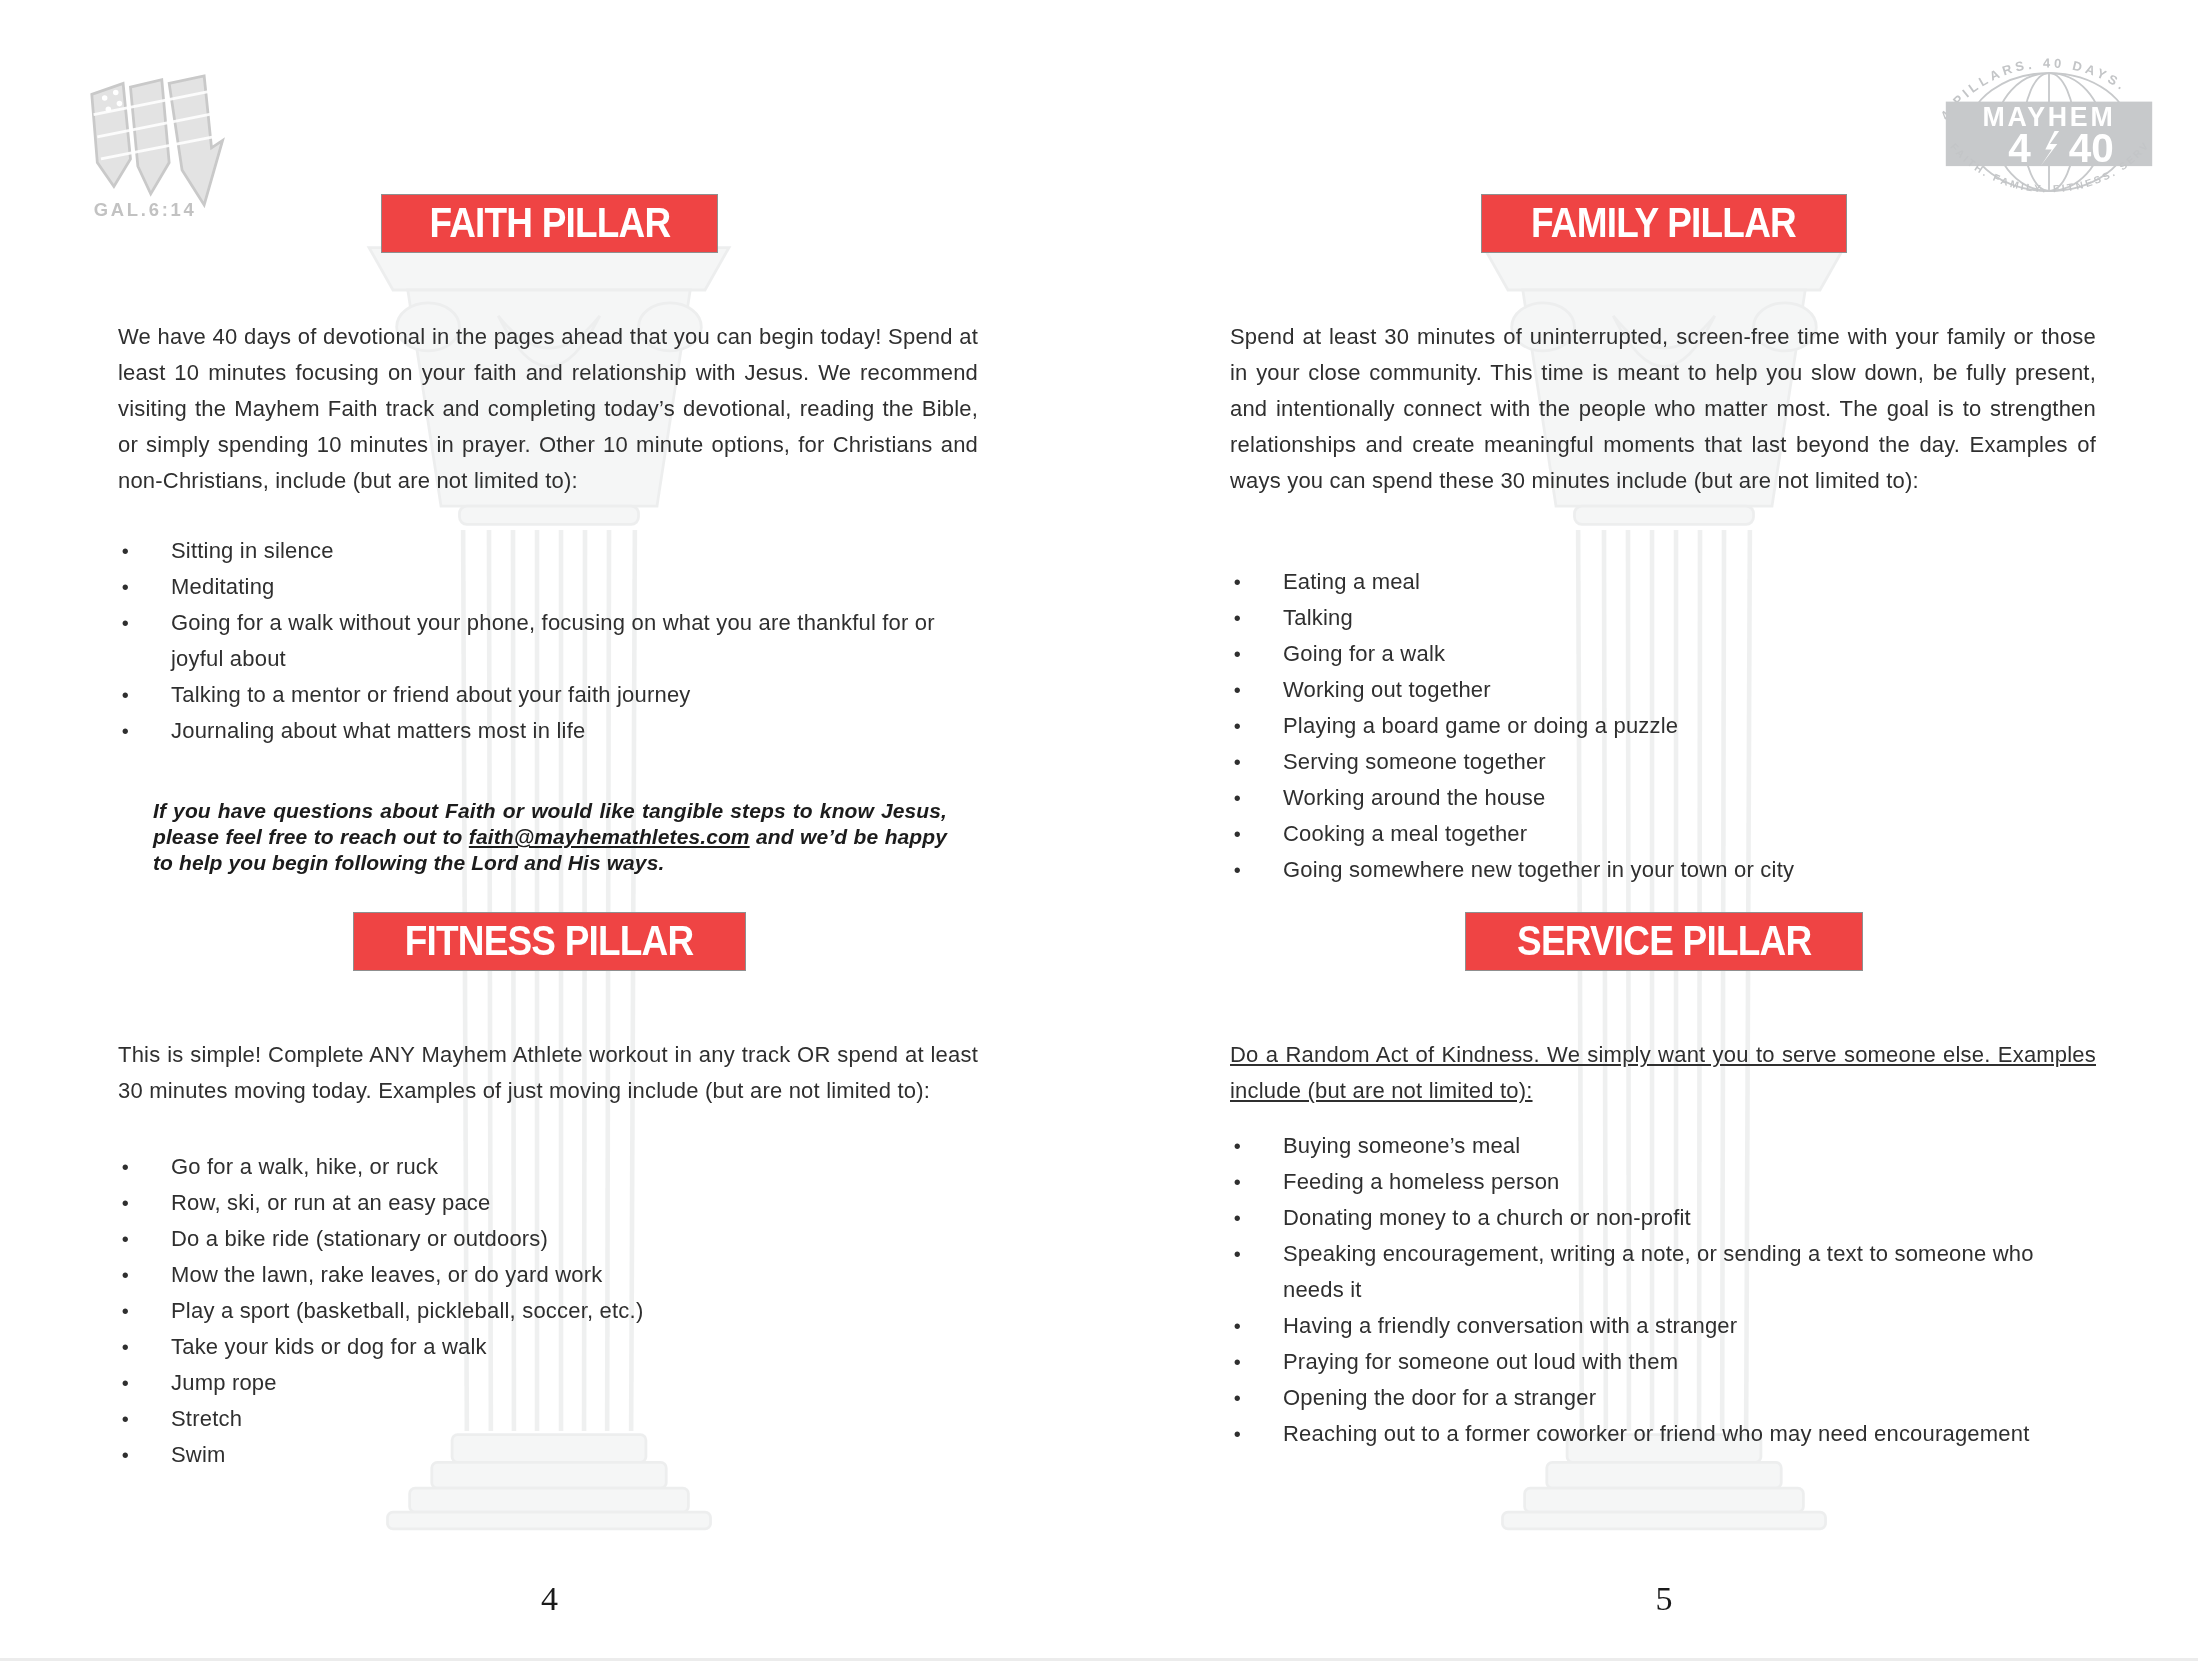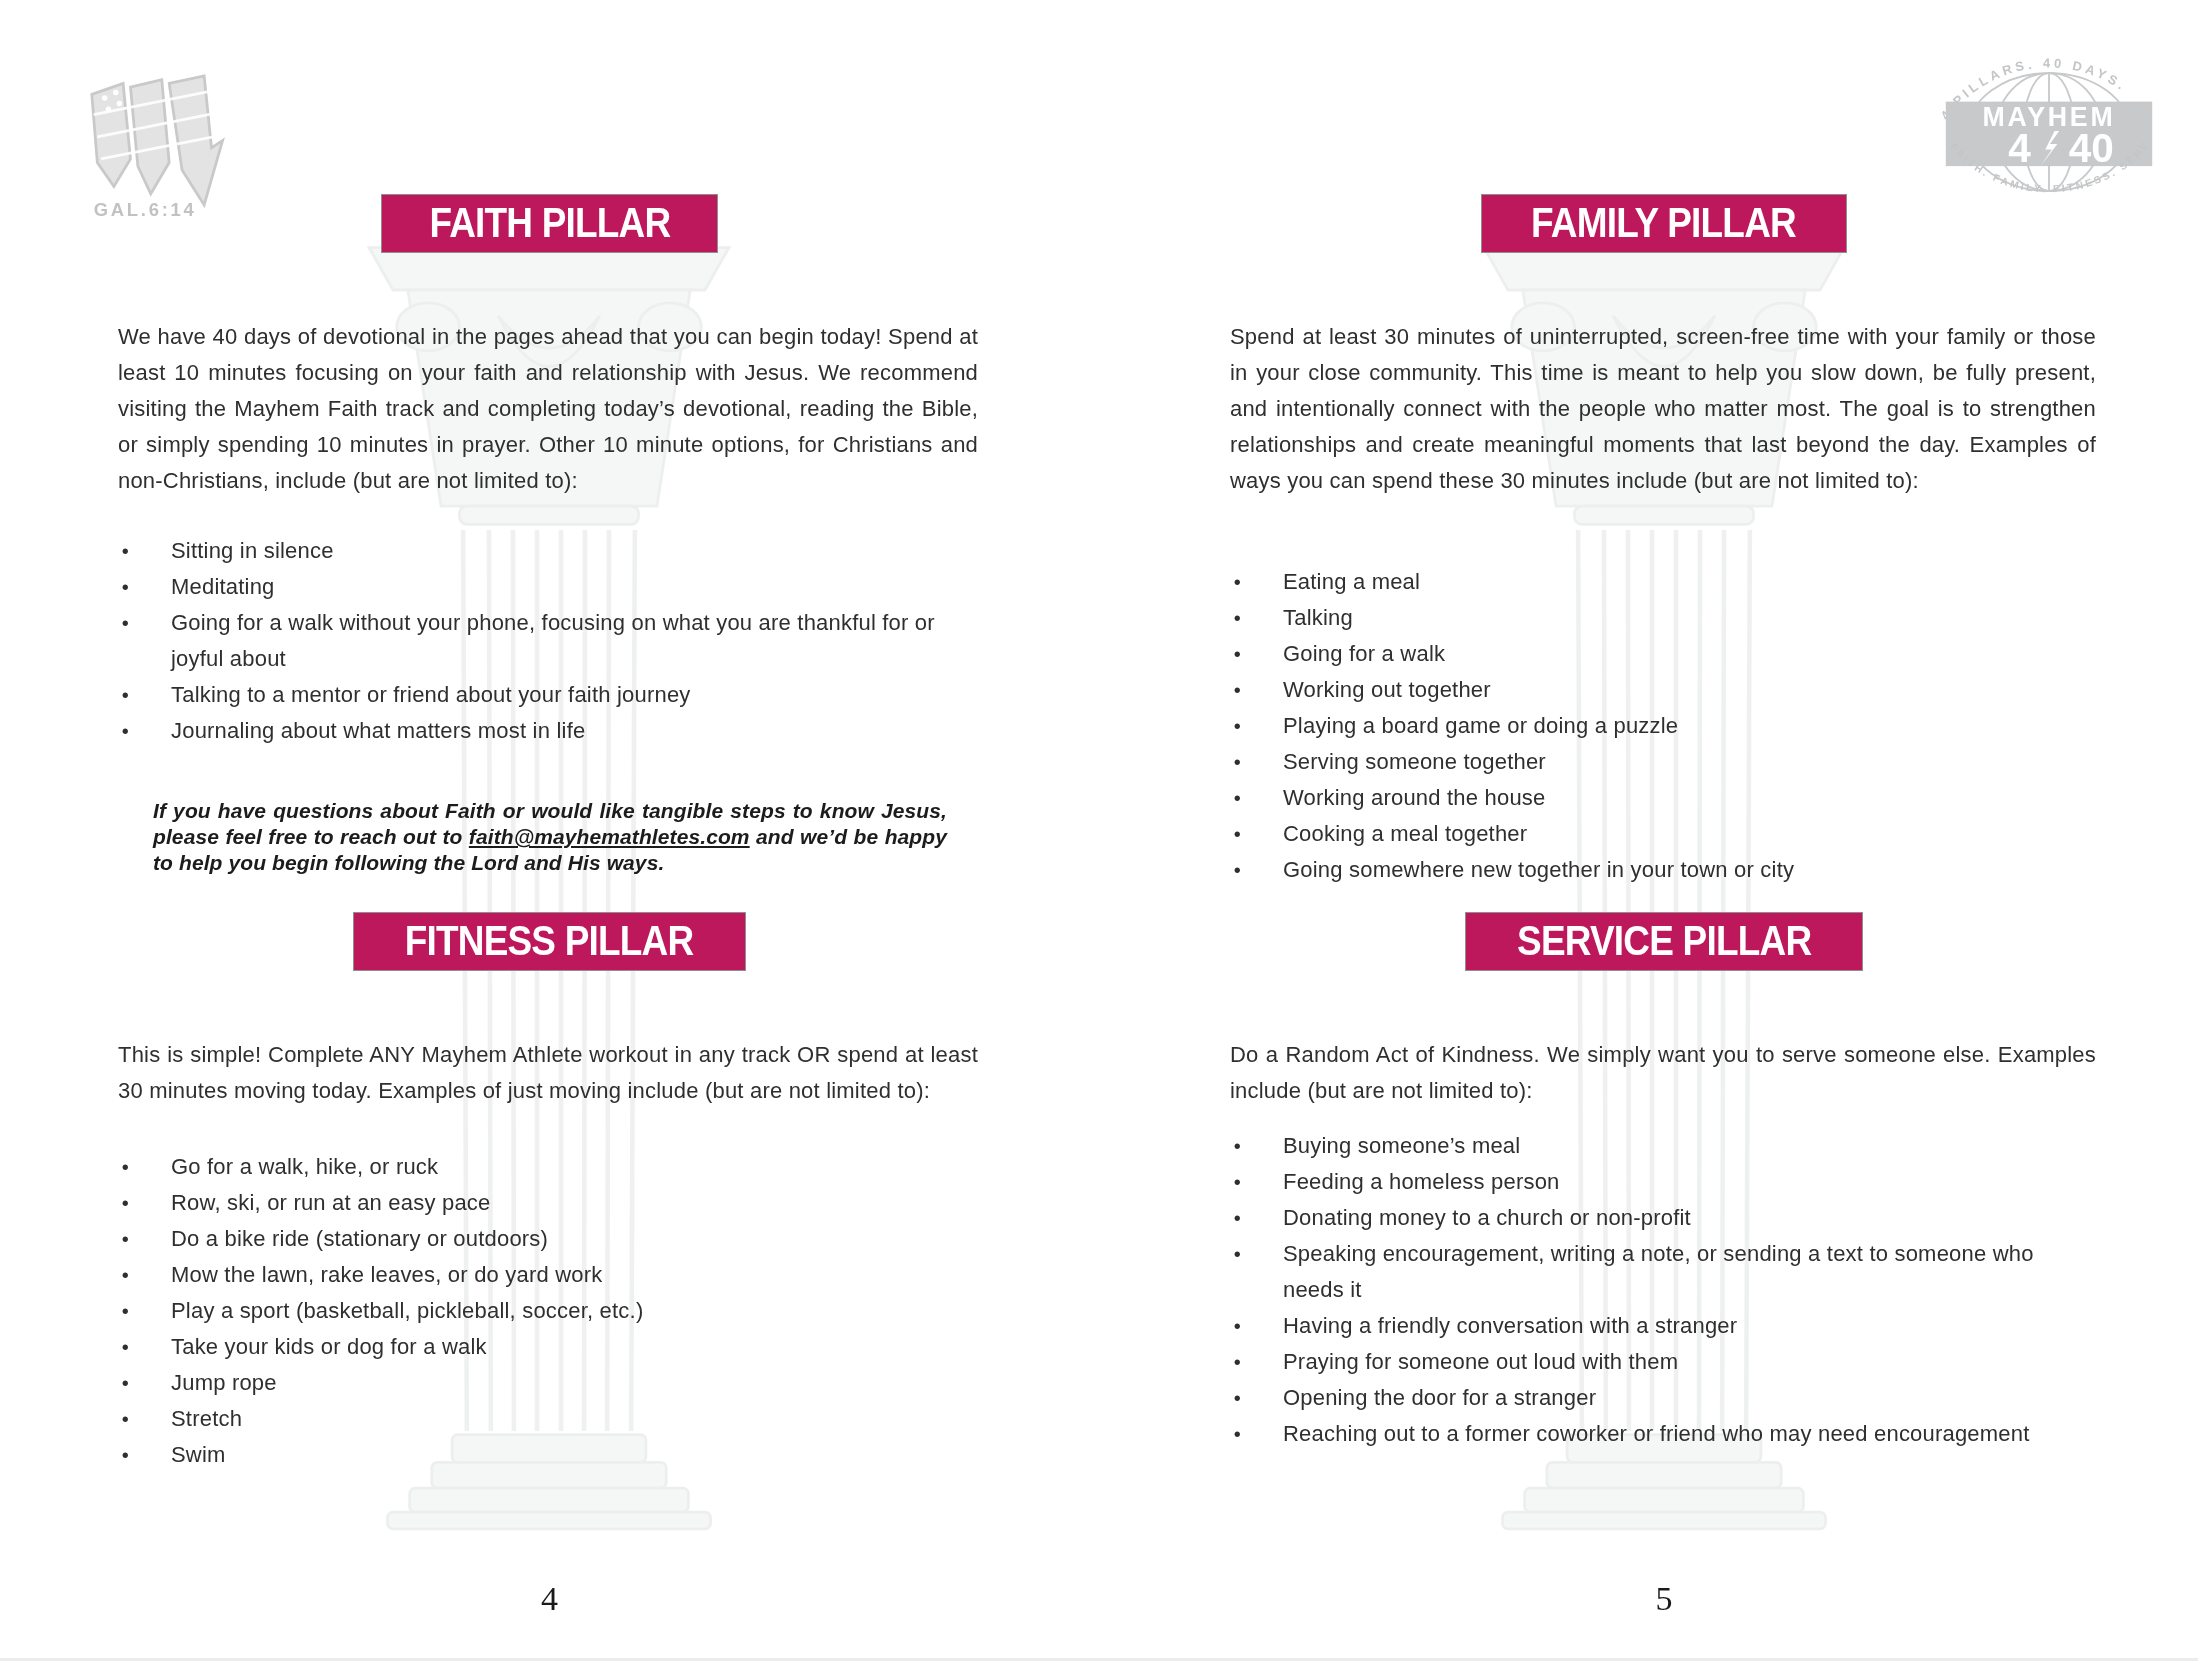--- a/index.html
+++ b/index.html
@@ -15,21 +15,21 @@
   .col-left{left:118px;width:863px;}
   .col-right{left:1230px;width:868px;}
 
   
   .watermark{position:absolute;z-index:0;opacity:.5;}
   .content-layer{position:relative;z-index:1;}
 
   
   .banner-row{position:absolute;width:100%;text-align:center;}
   .banner{
-    display:inline-block;background:#be185d;color:#ffffff;
+    display:inline-block;background:#ef4444;color:#ffffff;
     padding:6.5px 31px 8.3px;border:1.8px solid #8f8f8f;
   }
   .banner .bt{
     display:inline-block;font-weight:bold;font-size:42px;line-height:42px;
     letter-spacing:-0.9px;transform:scaleX(.88);transform-origin:center;
     white-space:nowrap;
   }
 
   .para{
     position:absolute;width:860px;
@@ -237,21 +237,21 @@
         <li>Cooking a meal together</li>
         <li>Going somewhere new together in your town or city</li>
       </ul>
 
     <div class="banner-row" style="top:912px;">
       <div class="banner">
         <span class="bt">SERVICE PILLAR</span>
       </div>
     </div>
 
-    <p class="para" style="top:1015px;width:866px;">Do a Random Act of Kindness. We simply want you to serve someone else. Examples include (but are not limited to):</p>
+    <p class="para" style="top:1015px;width:866px;text-decoration:underline;">Do a Random Act of Kindness. We simply want you to serve someone else. Examples include (but are not limited to):</p>
 
     <ul class="blist" style="top:1128px;width:866px;">
         <li>Buying someone’s meal</li>
         <li>Feeding a homeless person</li>
         <li>Donating money to a church or non-profit</li>
         <li>Speaking encouragement, writing a note, or sending a text to someone who needs it</li>
         <li>Having a friendly conversation with a stranger</li>
         <li>Praying for someone out loud with them</li>
         <li>Opening the door for a stranger</li>
         <li>Reaching out to a former coworker or friend who may need encouragement</li>

